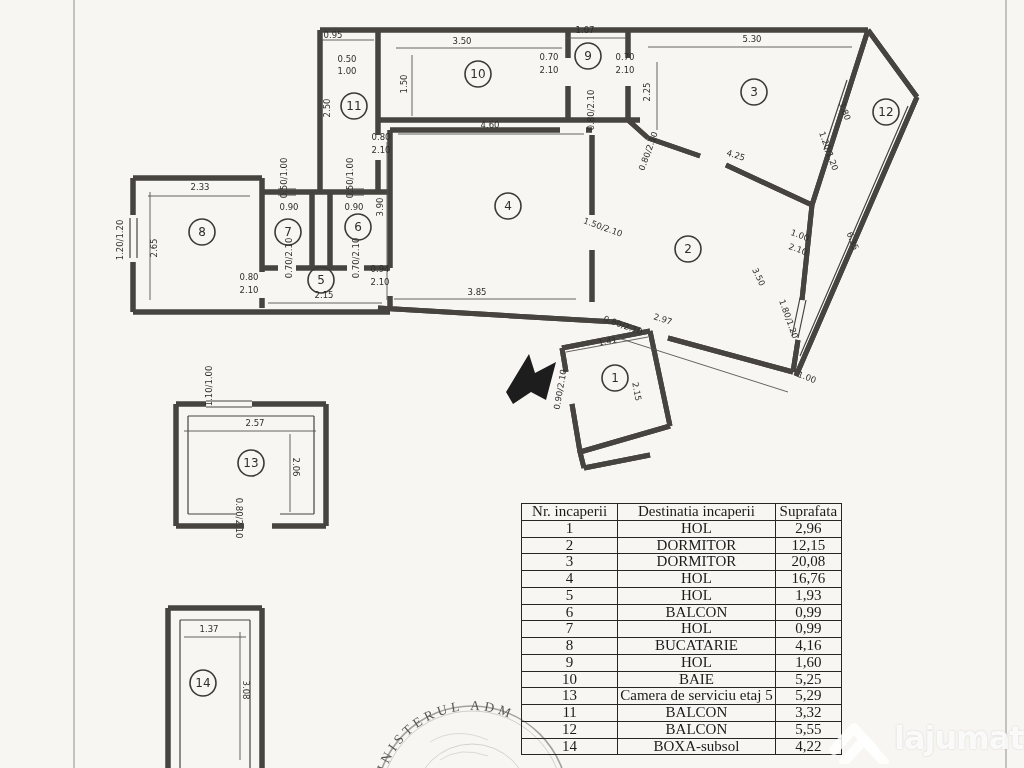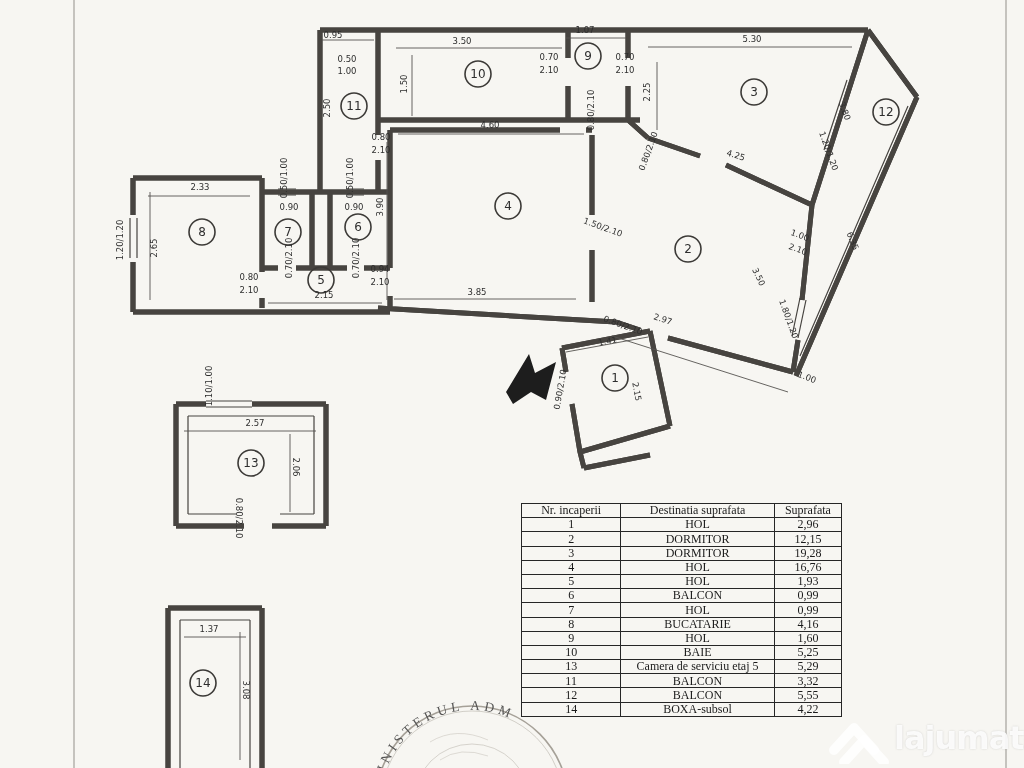--- a/index.html
+++ b/index.html
@@ -5,21 +5,21 @@
   html,body{margin:0;padding:0;}
   #page{position:relative;width:1024px;height:768px;background:#f7f6f2;overflow:hidden;
         font-family:"DejaVu Sans",sans-serif;}
   .scanline{position:absolute;top:0;bottom:0;width:1.5px;background:#aaa7a1;opacity:.65;}
   svg text{fill:#2e2e2e;}
   .dim{font-size:8.5px;letter-spacing:0;}
   .roomnum{font-size:12px;}
   
   #tablewrap{position:absolute;left:521px;top:503px;width:321px;}
   table.areas{border-collapse:collapse;width:321px;background:transparent;
-      font-family:"Liberation Serif",serif;font-size:12px;color:#1b1b1b;}
+      font-family:"Liberation Serif",serif;font-size:15px;color:#1b1b1b;}
   table.areas td,table.areas th{border:1.3px solid #262626;padding:0 2px;height:13.2px;
       text-align:center;font-weight:normal;line-height:1.05;white-space:nowrap;overflow:hidden;}
   table.areas col.c1{width:99px;} table.areas col.c2{width:153px;} table.areas col.c3{width:67px;}
   
   #wm{position:absolute;left:828px;top:712px;display:flex;align-items:center;gap:4px;}
   #wm .brand{font-family:"DejaVu Sans",sans-serif;font-weight:bold;font-size:32px;
       color:rgba(255,255,255,.88);text-shadow:0 0 2px rgba(160,160,160,.45);letter-spacing:-1px;}
 </style>
 </head>
 <body>
@@ -187,39 +187,39 @@
   <div id="tablewrap">
     <table class="areas">
       <colgroup>
           <col class="c1">
           <col class="c2">
           <col class="c3">
         </colgroup>
       <thead>
         <tr>
           <th>Nr. incaperii</th>
-          <th>Destinatia suprafata</th>
+          <th>Destinatia incaperii</th>
           <th>Suprafata</th>
         </tr>
       </thead>
       <tbody id="areasBody">
           <tr>
             <td>1</td>
             <td>HOL</td>
             <td>2,96</td>
           </tr>
           <tr>
             <td>2</td>
             <td>DORMITOR</td>
             <td>12,15</td>
           </tr>
           <tr>
             <td>3</td>
             <td>DORMITOR</td>
-            <td>19,28</td>
+            <td>20,08</td>
           </tr>
           <tr>
             <td>4</td>
             <td>HOL</td>
             <td>16,76</td>
           </tr>
           <tr>
             <td>5</td>
             <td>HOL</td>
             <td>1,93</td>

